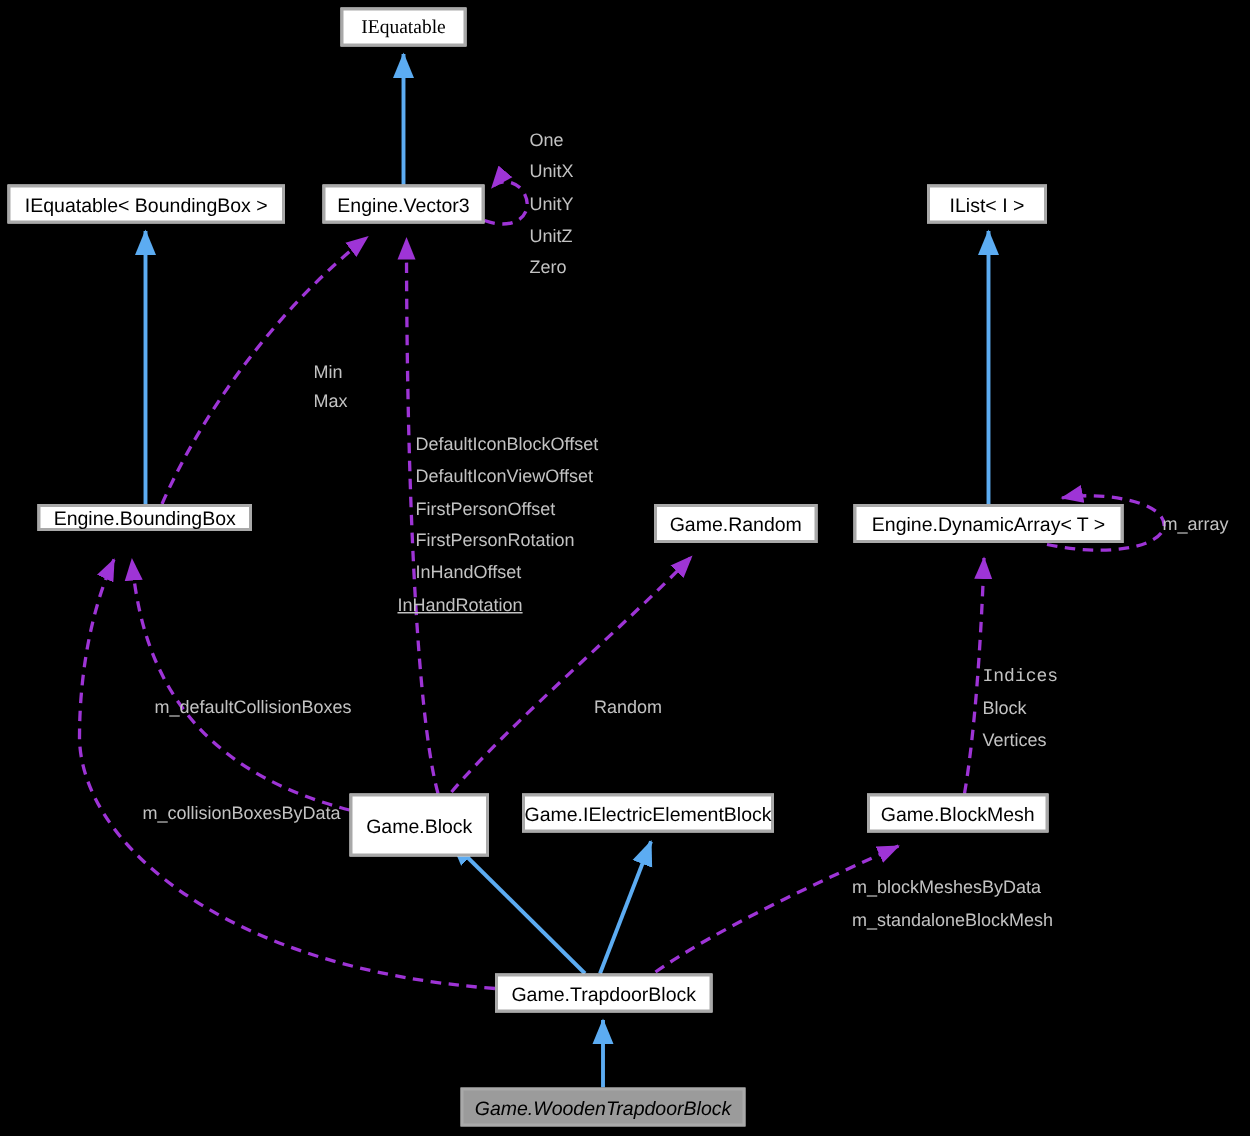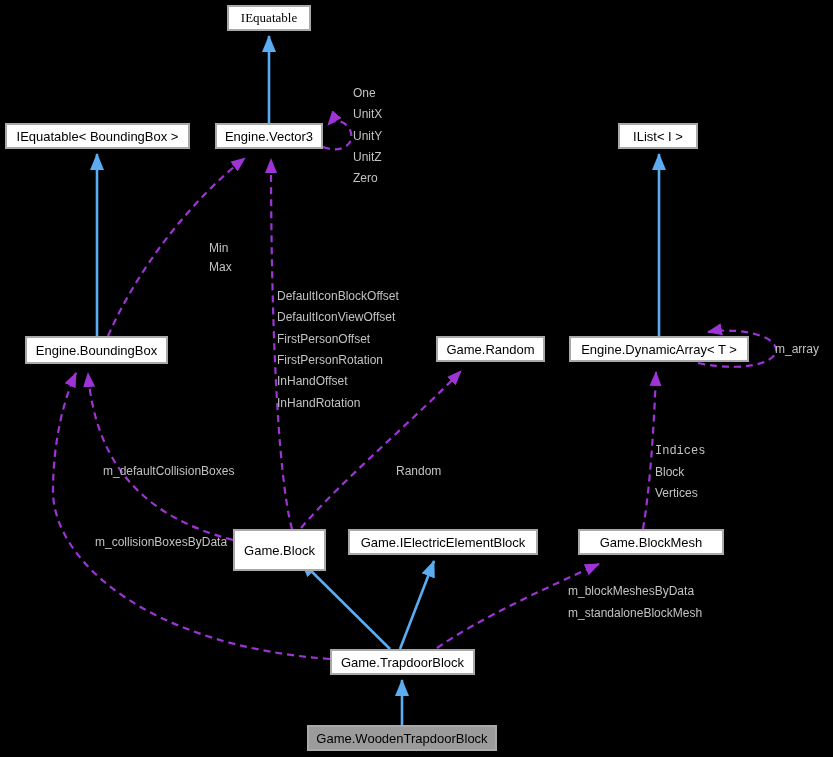--- a/index.html
+++ b/index.html
@@ -43,20 +43,21 @@
     display: flex;
     align-items: center;
     justify-content: center;
     white-space: nowrap;
     cursor: pointer;
   }
   .node.focus {
     background: var(--focus-node-fill, #999);
     border-color: var(--node-border, #bdbdbd);
     cursor: default;
+    font-style: italic;
   }
   .edge-label {
     position: absolute;
     color: var(--edge-label-text, #c2c2c2);
     font-size: 12px;
     line-height: 16px;
     white-space: nowrap;
   }
 </style>
 </head>
@@ -96,38 +97,38 @@
       <div class="edge-label" style="left: 353px; top: 128px;">UnitY</div>
       <div class="edge-label" style="left: 353px; top: 149px;">UnitZ</div>
       <div class="edge-label" style="left: 353px; top: 170px;">Zero</div>
       <div class="edge-label" style="left: 209px; top: 219px; margin-top: 40px;">Max</div>
       <div class="edge-label" style="left: 209px; top: 240px;">Min</div>
       <div class="edge-label" style="left: 277px; top: 288px;">DefaultIconBlockOffset</div>
       <div class="edge-label" style="left: 277px; top: 309px;">DefaultIconViewOffset</div>
       <div class="edge-label" style="left: 277px; top: 331px;">FirstPersonOffset</div>
       <div class="edge-label" style="left: 277px; top: 352px;">FirstPersonRotation</div>
       <div class="edge-label" style="left: 277px; top: 373px;">InHandOffset</div>
-      <div class="edge-label" style="left: 277px; top: 395px;">InHandRotation</div>
+      <div class="edge-label" style="left: 265px; top: 395px; text-decoration: underline;">InHandRotation</div>
       <div class="edge-label" style="left: 775px; top: 341px;">m_array</div>
       <div class="edge-label" style="left: 655px; top: 443px; font-family: Liberation Mono, monospace;">Indices</div>
       <div class="edge-label" style="left: 655px; top: 464px;">Block</div>
       <div class="edge-label" style="left: 655px; top: 485px;">Vertices</div>
       <div class="edge-label" style="left: 103px; top: 463px;">m_defaultCollisionBoxes</div>
       <div class="edge-label" style="left: 396px; top: 463px;">Random</div>
       <div class="edge-label" style="left: 70px; top: 534px; padding-left: 25px;">m_collisionBoxesByData</div>
       <div class="edge-label" style="left: 568px; top: 583px;">m_blockMeshesByData</div>
       <div class="edge-label" style="left: 568px; top: 605px;">m_standaloneBlockMesh</div>
     </div>
   <div id="node-layer">
       <div class="node" style="left: 227px; top: 5px; width: 84px; height: 26px; font-family: Liberation Serif, serif;">IEquatable</div>
       <div class="node" style="left: 5px; top: 123px; width: 185px; height: 26px;">IEquatable&lt; BoundingBox &gt;</div>
       <div class="node" style="left: 215px; top: 123px; width: 108px; height: 26px;">Engine.Vector3</div>
       <div class="node" style="left: 618px; top: 123px; width: 80px; height: 26px;">IList&lt; I &gt;</div>
-      <div class="node" style="left: 25px; top: 336px; width: 143px; height: 28px;">Engine.BoundingBox</div>
+      <div class="node" style="left: 25px; top: 336px; width: 143px; height: 18px;">Engine.BoundingBox</div>
       <div class="node" style="left: 436px; top: 336px; width: 109px; height: 26px;">Game.Random</div>
       <div class="node" style="left: 569px; top: 336px; width: 180px; height: 26px;">Engine.DynamicArray&lt; T &gt;</div>
       <div class="node" style="left: 233px; top: 529px; width: 93px; height: 42px;">Game.Block</div>
-      <div class="node" style="left: 348px; top: 529px; width: 190px; height: 26px;">Game.IElectricElementBlock</div>
-      <div class="node" style="left: 578px; top: 529px; width: 146px; height: 26px;">Game.BlockMesh</div>
+      <div class="node" style="left: 348px; top: 529px; width: 168px; height: 26px;">Game.IElectricElementBlock</div>
+      <div class="node" style="left: 578px; top: 529px; width: 121px; height: 26px;">Game.BlockMesh</div>
       <div class="node" style="left: 330px; top: 649px; width: 145px; height: 26px;">Game.TrapdoorBlock</div>
       <div class="node focus" style="left: 307px; top: 725px; width: 190px; height: 26px;">Game.WoodenTrapdoorBlock</div>
     </div>
 </div>
 
 </body></html>

